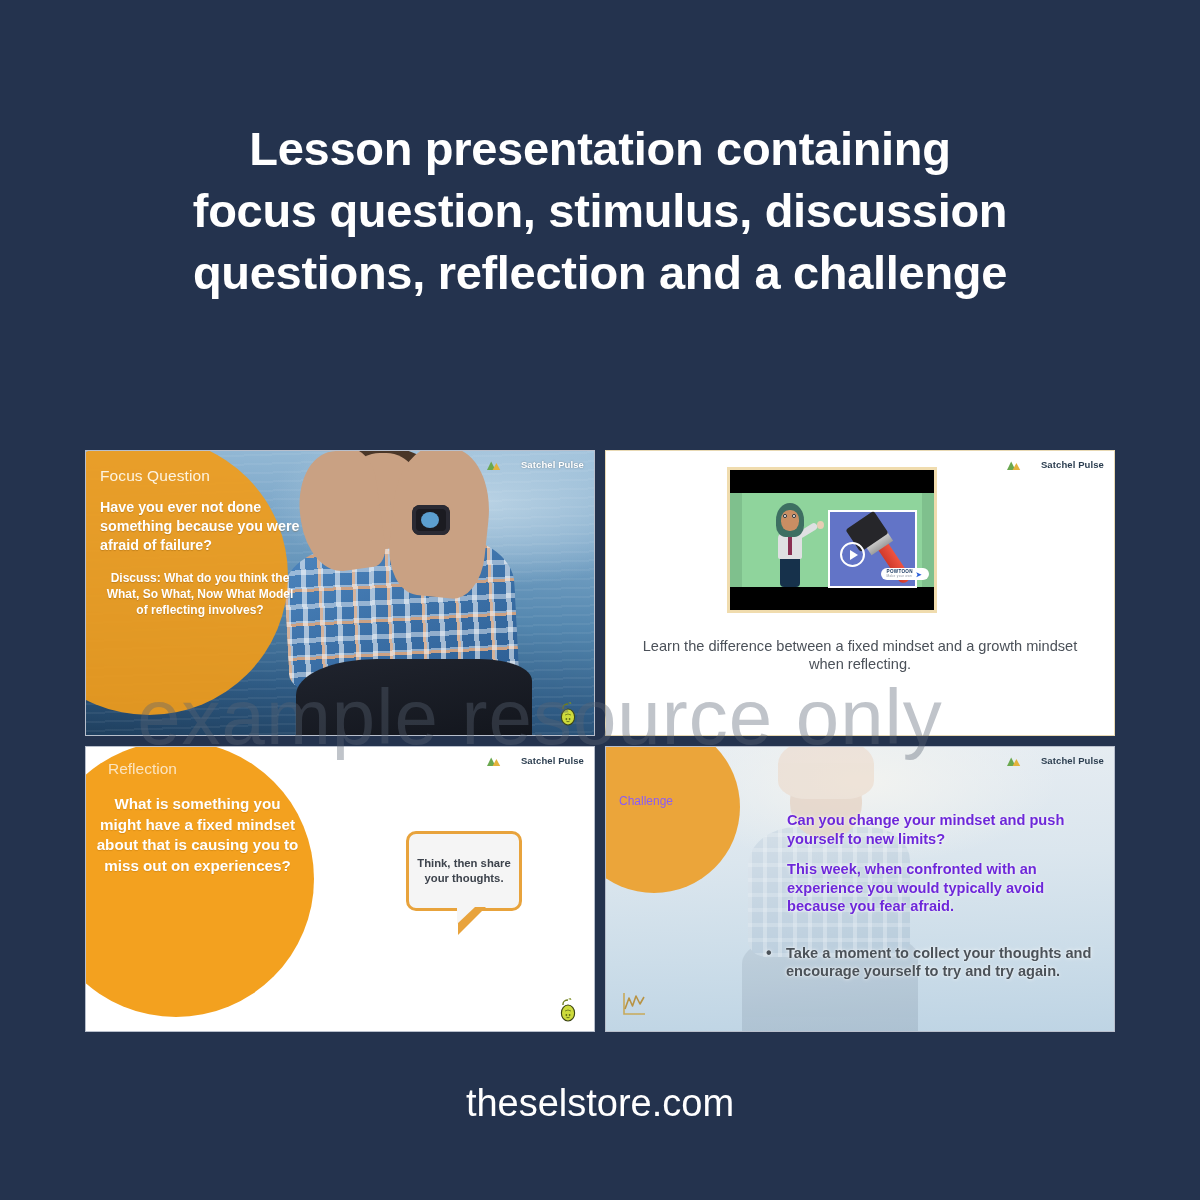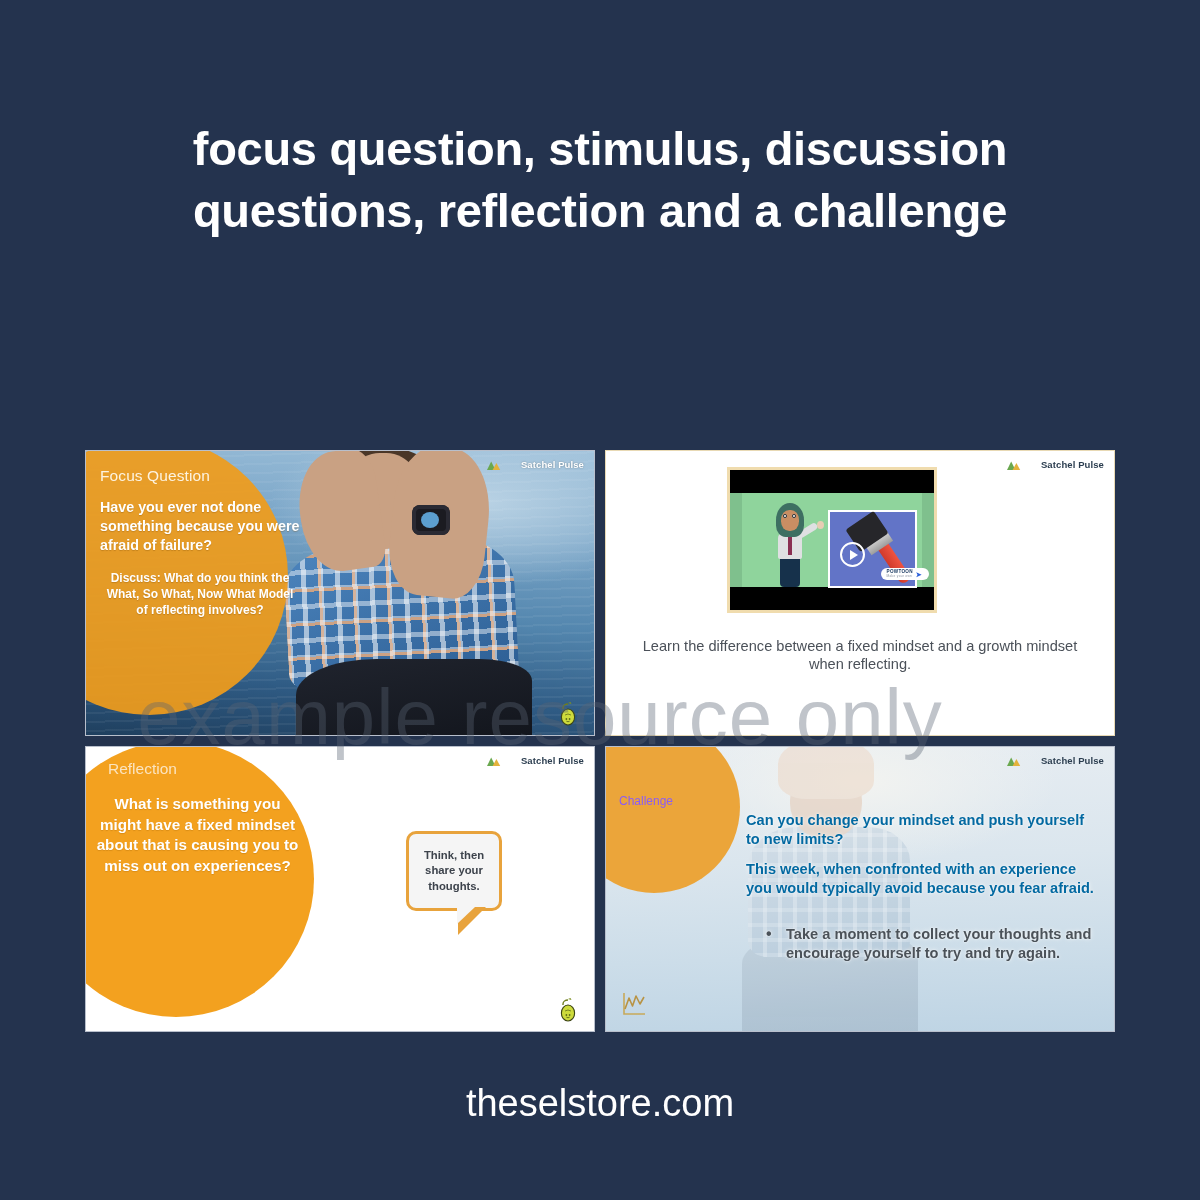--- a/index.html
+++ b/index.html
@@ -191,21 +191,21 @@
     position:absolute; left:22px; top:13px; z-index:3;
     color:#fbe4c0; font-size:15.5px; font-weight:400;
   }
   .s3-q {
     position:absolute; left:8px; top:47px; width:207px; z-index:3;
     text-align:center; color:#ffffff; font-weight:700;
     font-size:15.2px; line-height:1.36;
     text-shadow: 0 1px 1px rgba(150,90,0,.28);
   }
   .s3-bubble {
-    position:absolute; left:320px; top:84px; width:96px; height:80px;
+    position:absolute; left:320px; top:84px; width:116px; height:80px;
     background:#f5f5f5; border:3.5px solid #e8a33c; border-radius:10px;
     display:flex; align-items:center; text-align:center;
   }
   .s3-bubble .bubble-text { font-size:11.3px; font-weight:700; color:#3d434c; line-height:1.36; }
   .s3-bubble .tail {
     position:absolute; left:49px; bottom:-27px; width:0; height:0;
     border-left:28px solid #e8a33c; border-bottom:28px solid transparent;
   }
   .s3-bubble .tail-inner {
     position:absolute; left:48px; bottom:-16px; width:0; height:0;
@@ -235,23 +235,24 @@
   .s4-circle {
     position:absolute; left:-38px; top:-26px; width:172px; height:172px;
     border-radius:50%; background:#eba53a;
   }
   .s4-kicker {
     position:absolute; left:13px; top:47px; z-index:3;
     color:#8b5cf6; font-size:12px; font-weight:400;
   }
   .s4-body { position:absolute; left:140px; top:64px; right:14px; z-index:3; }
   .s4-p {
-    color:#0369a1; font-weight:700; font-size:14.6px; line-height:1.27;
+    color:#6d28d9; font-weight:700; font-size:14.6px; line-height:1.27;
     margin-bottom:12px;
     text-shadow: 0 0 2px rgba(255,255,255,.85), 0 0 5px rgba(255,255,255,.7);
+    margin-left: 41px;
   }
   .s4-bullets { list-style:none; margin-left:20px;margin-top:28px; }
   .s4-bullets li {
     position:relative; padding-left:20px;
     color:#4b5259; font-weight:700; font-size:14.6px; line-height:1.27;
     text-shadow: 0 0 2px rgba(255,255,255,.85), 0 0 5px rgba(255,255,255,.7);
   }
   .s4-bullets li::before {
     content:"\2022"; position:absolute; left:0; top:-1px; font-size:16px;
   }
@@ -269,20 +270,21 @@
   
   .footer {
     position:absolute; left:0; top:1082px; width:1200px;
     text-align:center; color:#ffffff; font-size:38px; font-weight:400;
   }
 </style>
 </head>
 <body>
 
 <div class="headline">
+  <span class="hl-line">Lesson presentation containing</span>
   <span class="hl-line">focus question, stimulus, discussion</span>
   <span class="hl-line">questions, reflection and a challenge</span>
 </div>
 
 <div class="slide-grid">
 
   <div class="slide slide-1">
     <div class="s1-photo">
       <div class="sea"></div>
       <div class="s1-man">

